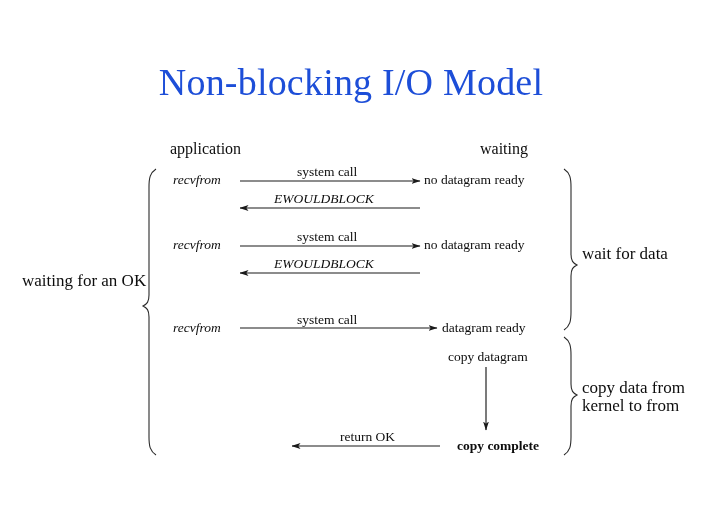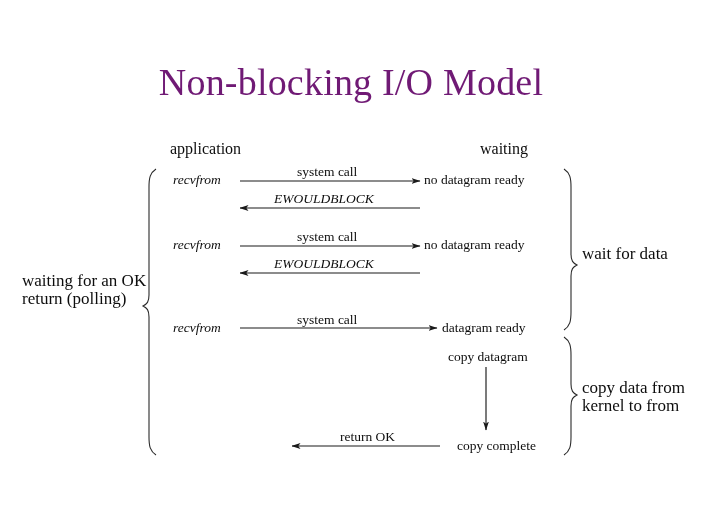--- a/index.html
+++ b/index.html
@@ -18,21 +18,21 @@
   }
   .title {
     position: absolute;
     left: 0;
     top: 60px;
     width: 702px;
     text-align: center;
     font-size: 38px;
     font-weight: 400;
     letter-spacing: 0.2px;
-    color: #701a75;
+    color: #1d4ed8;
     white-space: nowrap;
   }
   .col-head {
     position: absolute;
     font-size: 16px;
     font-weight: normal;
     white-space: nowrap;
   }
   .head-application { left: 170px; top: 140px; }
   .head-kernel { left: 480px; top: 140px; }
@@ -96,25 +96,24 @@
 
   <div class="lbl ital" style="left:274px; top:255px;">EWOULDBLOCK</div>
 
   <div class="lbl ital" style="left:173px; top:319px;">recvfrom</div>
   <div class="lbl" style="left:297px; top:311px;">system call</div>
   <div class="lbl" style="left:442px; top:319px;">datagram ready</div>
 
   <div class="lbl" style="left:448px; top:348px;">copy datagram</div>
 
   <div class="lbl" style="left:340px; top:428px;">return OK</div>
-  <div class="lbl" style="left:457px; top:437px;">copy complete</div>
+  <div class="lbl" style="left:457px; top:437px;font-weight:bold;">copy complete</div>
 
   <div class="side-note" style="left:22px; top:272px;">
     <div>waiting for an OK</div>
-    <div>return (polling)</div>
   </div>
 
   <div class="side-note" style="left:582px; top:245px;">
     <div>wait for data</div>
   </div>
 
   <div class="side-note" style="left:582px; top:379px;">
     <div>copy data from</div>
     <div>kernel to from</div>
   </div>

